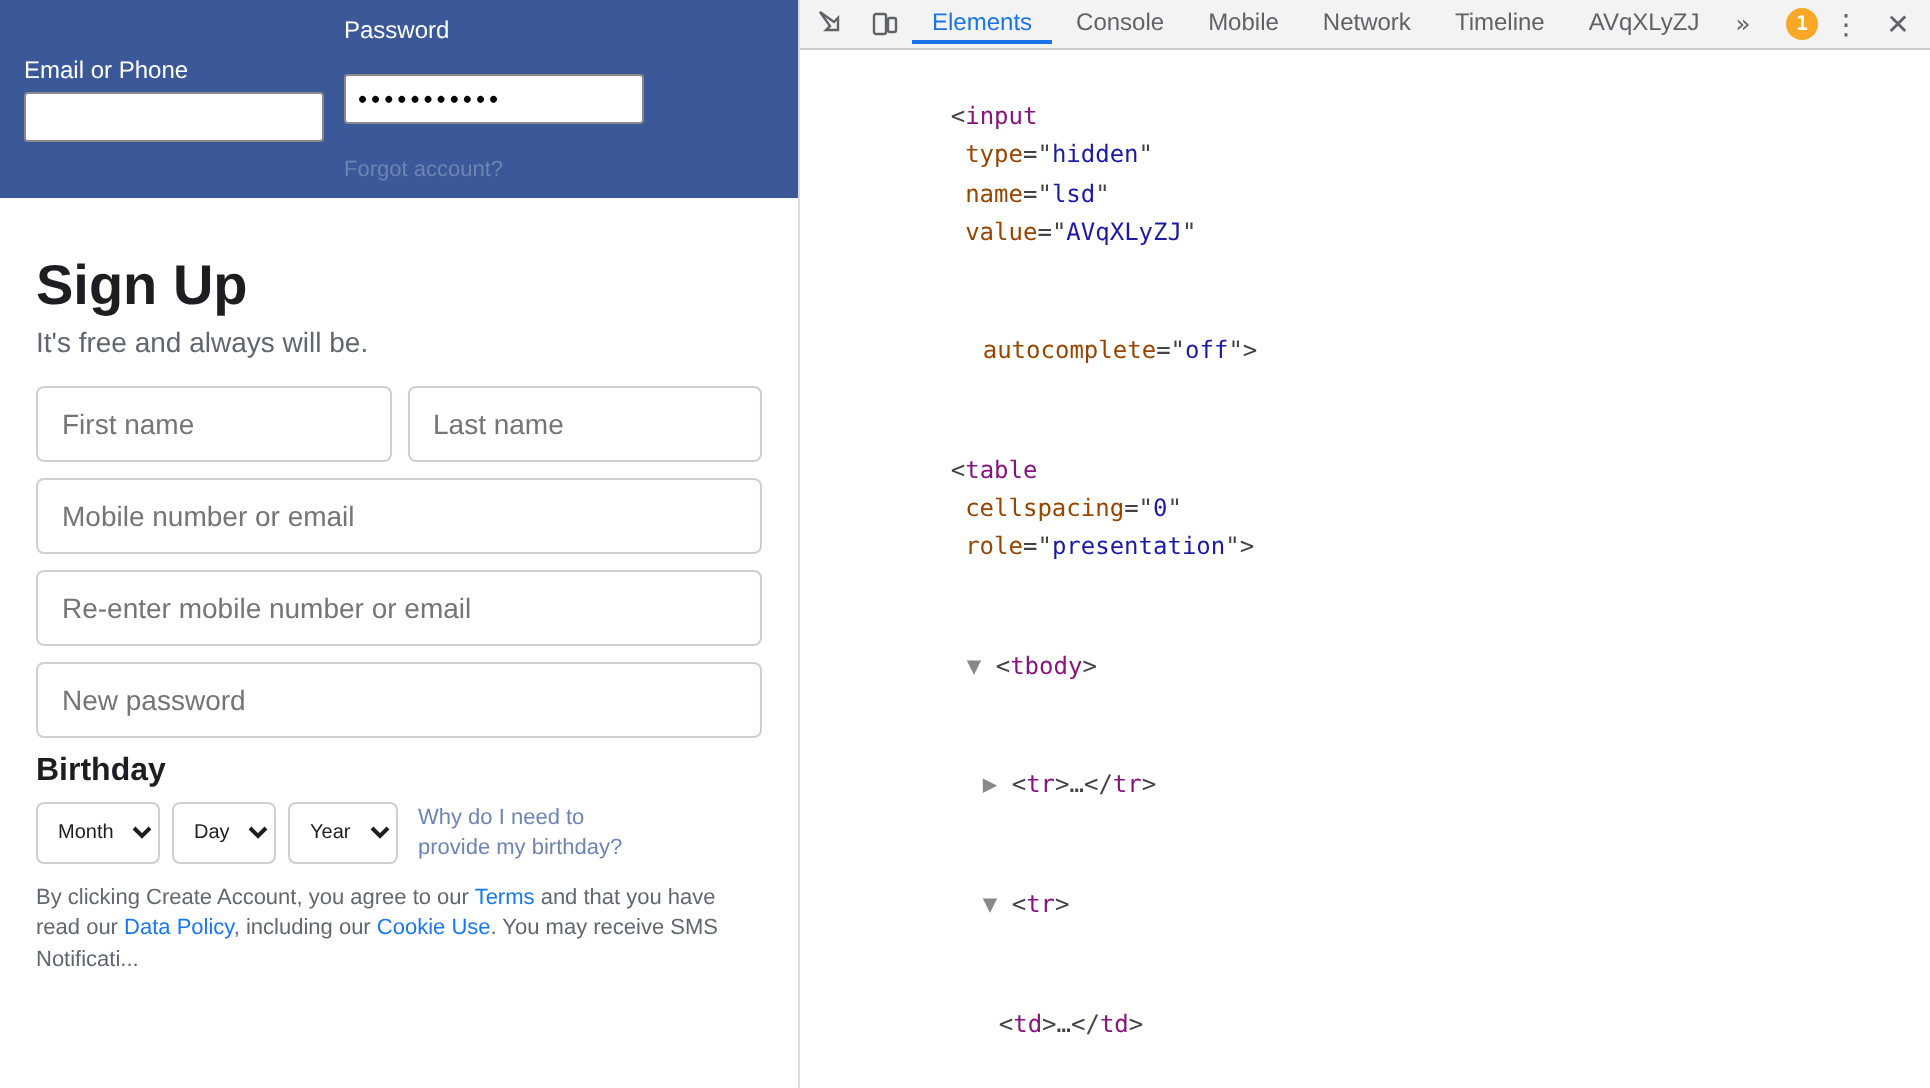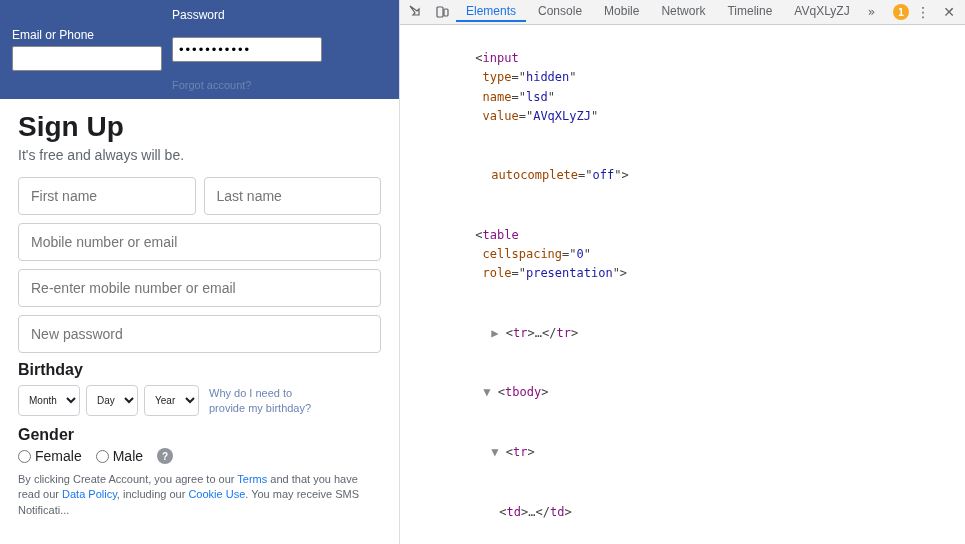--- a/index.html
+++ b/index.html
@@ -61,21 +61,21 @@
 
     .forgot-link {
       color: #6d84b4;
       font-size: 11px;
       text-decoration: none;
       display: block;
       margin-top: 2px;
     }
 
     .signup-section {
-      padding: 12px 18px;
+      padding: 28px 18px;
     }
 
     .signup-title {
       font-size: 28px;
       font-weight: bold;
       color: #1c1e21;
       margin-bottom: 4px;
     }
 
     .signup-subtitle {
@@ -371,34 +371,20 @@
         <select class="birthday-select">
           <option>Day</option>
         </select>
         <select class="birthday-select">
           <option>Year</option>
         </select>
         <a class="why-link" href="#">Why do I need to provide my birthday?</a>
       </div>
     </div>
 
-    <div>
-      <div class="gender-label">Gender</div>
-      <div class="gender-row">
-        <label class="gender-option">
-          <input type="radio" name="gender" style="">
-          <span>Female</span>
-        </label>
-        <label class="gender-option">
-          <input type="radio" name="gender" style="">
-          <span>Male</span>
-        </label>
-        <span class="help-icon">?</span>
-      </div>
-    </div>
 
     <div class="policy-text">
       By clicking Create Account, you agree to our <a href="#">Terms</a> and that you have read our <a href="#">Data Policy</a>, including our <a href="#">Cookie Use</a>. You may receive SMS Notificati...
     </div>
   </div>
 </div>
 
 <div class="right-panel">
 
   <div class="devtools-toolbar">
@@ -438,26 +424,26 @@
       <span class="attr-name"> value</span><span class="punct">="</span><span class="attr-val">AVqXLyZJ</span><span class="punct">"</span>
     </div>
     <div class="html-line" style="padding-left:48px;">
       <span class="attr-name">autocomplete</span><span class="punct">="</span><span class="attr-val">off</span><span class="punct">"&gt;</span>
     </div>
     <div class="html-line" style="padding-left:32px;">
       <span class="punct">&lt;</span><span class="tag">table</span>
       <span class="attr-name"> cellspacing</span><span class="punct">="</span><span class="attr-val">0</span><span class="punct">"</span>
       <span class="attr-name"> role</span><span class="punct">="</span><span class="attr-val">presentation</span><span class="punct">"&gt;</span>
     </div>
+    <div class="html-line" style="padding-left:40px;">
+      <span class="expand-arrow">▼</span> <span class="punct">&lt;</span><span class="tag">tbody</span><span class="punct">&gt;</span>
+    </div>
     <div class="html-line" style="padding-left:48px;">
       <span class="expand-arrow">▶</span> <span class="punct">&lt;</span><span class="tag">tr</span><span class="punct">&gt;…&lt;/</span><span class="tag">tr</span><span class="punct">&gt;</span>
     </div>
-    <div class="html-line" style="padding-left:40px;">
-      <span class="expand-arrow">▼</span> <span class="punct">&lt;</span><span class="tag">tbody</span><span class="punct">&gt;</span>
-    </div>
     <div class="html-line" style="padding-left:48px;">
       <span class="expand-arrow">▼</span> <span class="punct">&lt;</span><span class="tag">tr</span><span class="punct">&gt;</span>
     </div>
     <div class="html-line" style="padding-left:56px;">
       <span class="punct">&lt;</span><span class="tag">td</span><span class="punct">&gt;…&lt;/</span><span class="tag">td</span><span class="punct">&gt;</span>
     </div>
 
   </div>
 
   <div class="devtools-bottom">

